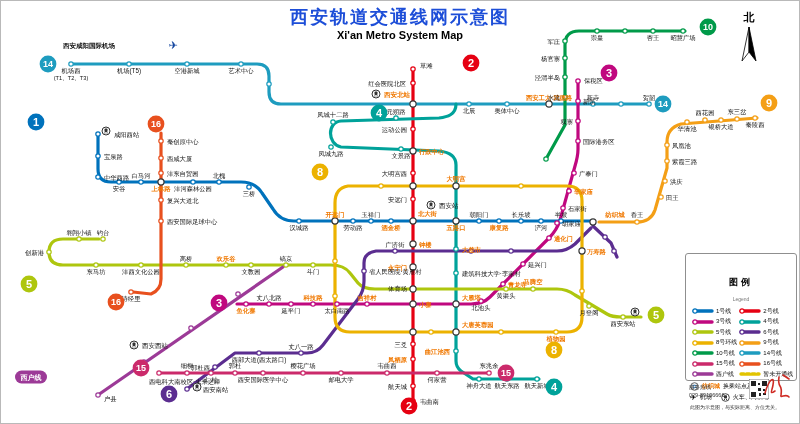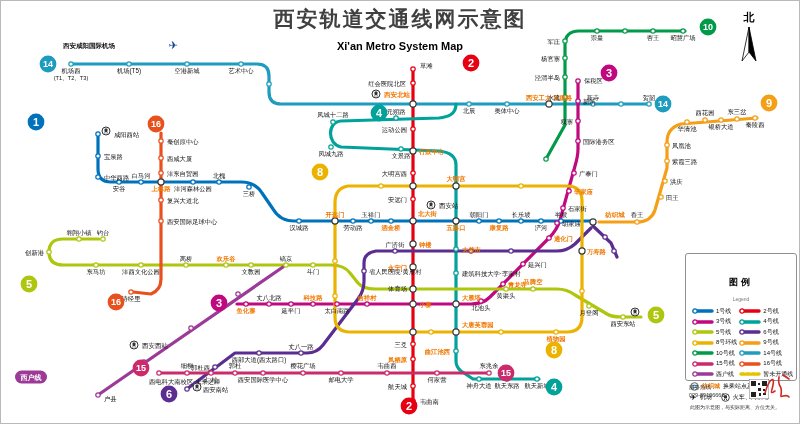--- a/index.html
+++ b/index.html
@@ -1,20 +1,20 @@
 <!DOCTYPE html>
 <html><head>
 <meta charset="utf-8">
 <style>
   html,body{margin:0;padding:0;background:#e9e9e9;font-family:"Liberation Sans","DejaVu Sans",sans-serif;}
   #stage{position:relative;width:798px;height:422px;background:#fff;border:1px solid #b9b9b9;overflow:hidden;}
   #mapsvg{position:absolute;left:0;top:0;}
   #titleblock{position:absolute;top:4px;left:0;width:100%;text-align:center;pointer-events:none;}
-  #titleblock h1{margin:0;font-size:21px;letter-spacing:2px;color:#404040;font-weight:bold;}
-  #titleblock h2{margin:7px;font-size:11px;color:#000;font-weight:bold;}
+  #titleblock h1{margin:0;font-size:18px;letter-spacing:2px;color:#1d4ed8;font-weight:bold;}
+  #titleblock h2{margin:0;font-size:11px;color:#000;font-weight:bold;}
   #legendbox{position:absolute;left:684px;top:252px;width:112px;height:128px;background:#fff;
     border:1px solid #8f8f8f;border-radius:3px;box-sizing:border-box;padding:18px 4px 2px 4px;}
   .lg-head{text-align:center;line-height:1;}
   .lg-title{font-size:9px;font-weight:bold;letter-spacing:3px;}
   .lg-sub{font-size:5px;color:#777;}
   #lg-grid{display:grid;grid-template-columns:1fr 1fr;grid-auto-rows:10.5px;margin-top:2px;}
   .lg-item{display:flex;align-items:center;gap:2px;}
   .lg-label{font-size:6px;color:#111;white-space:nowrap;}
   .lg-row{display:flex;align-items:center;gap:3px;margin-top:2px;}
   .lg-note{font-size:5px;color:#333;margin-top:2px;letter-spacing:0;}

